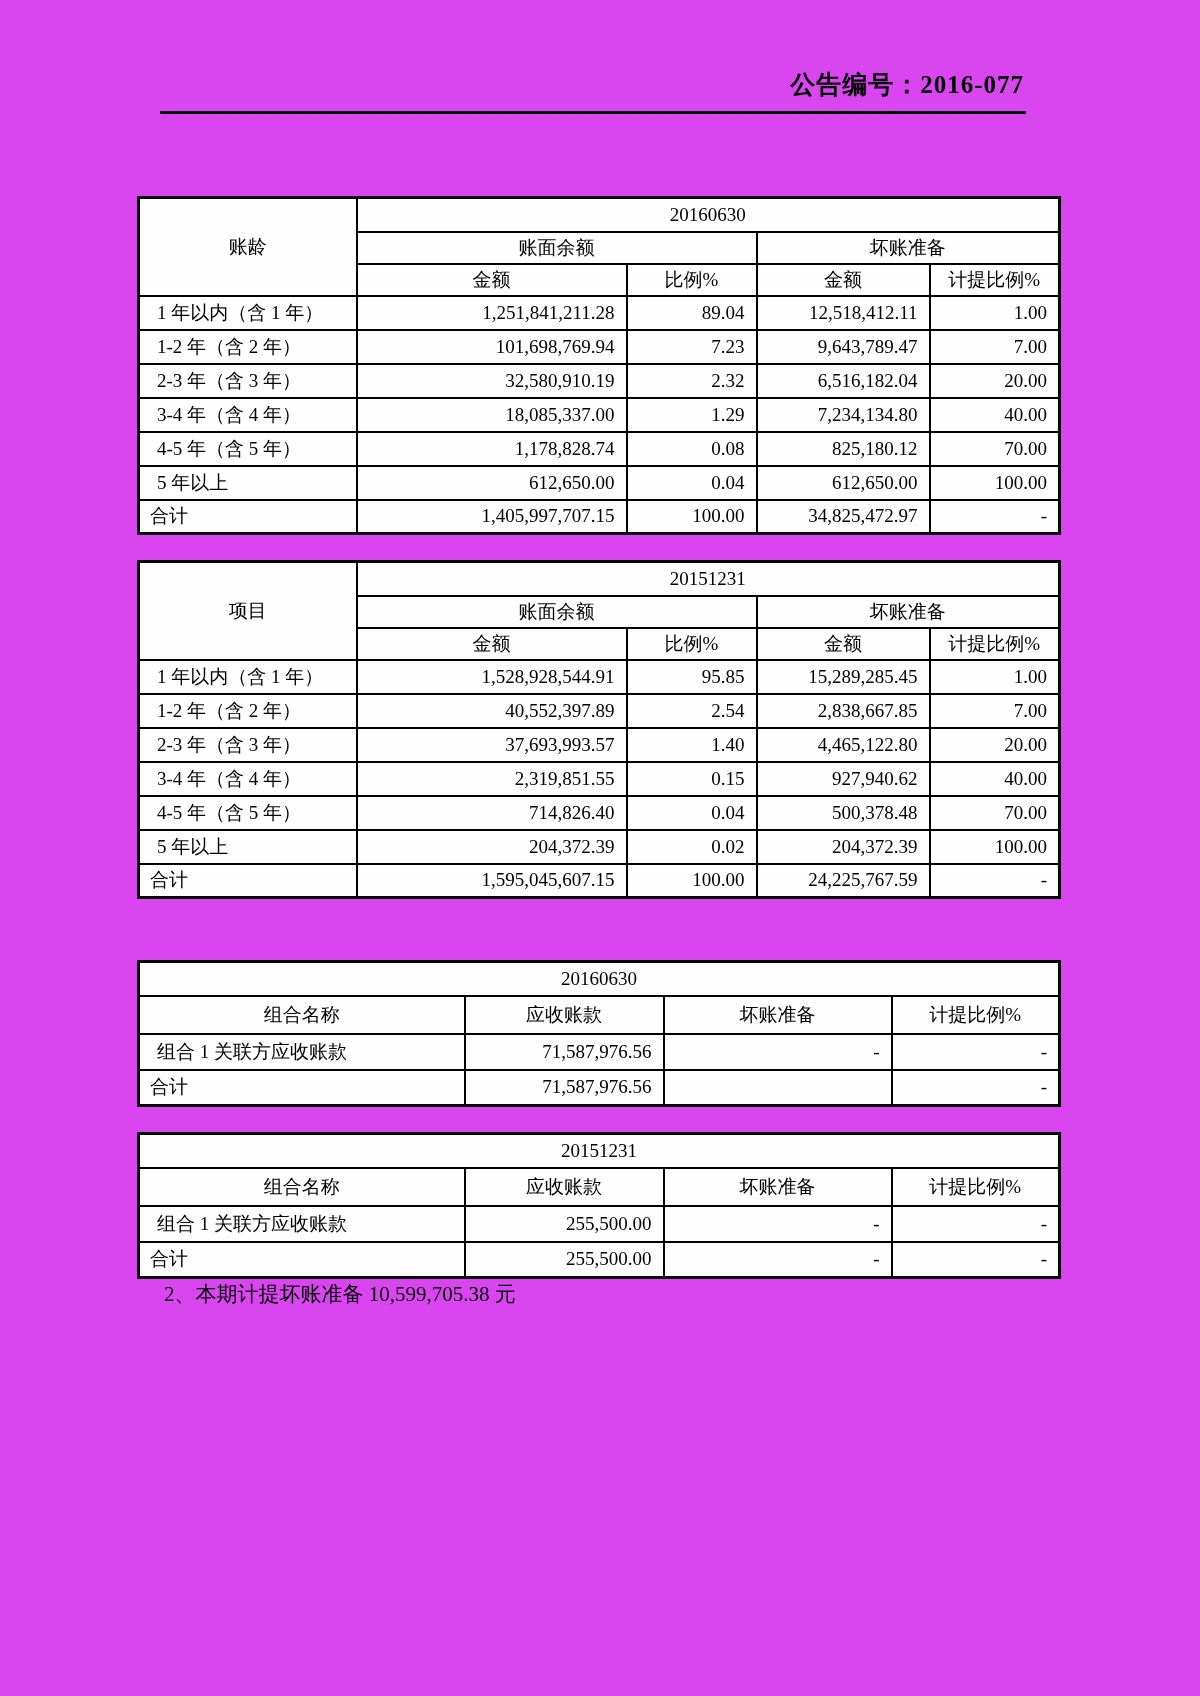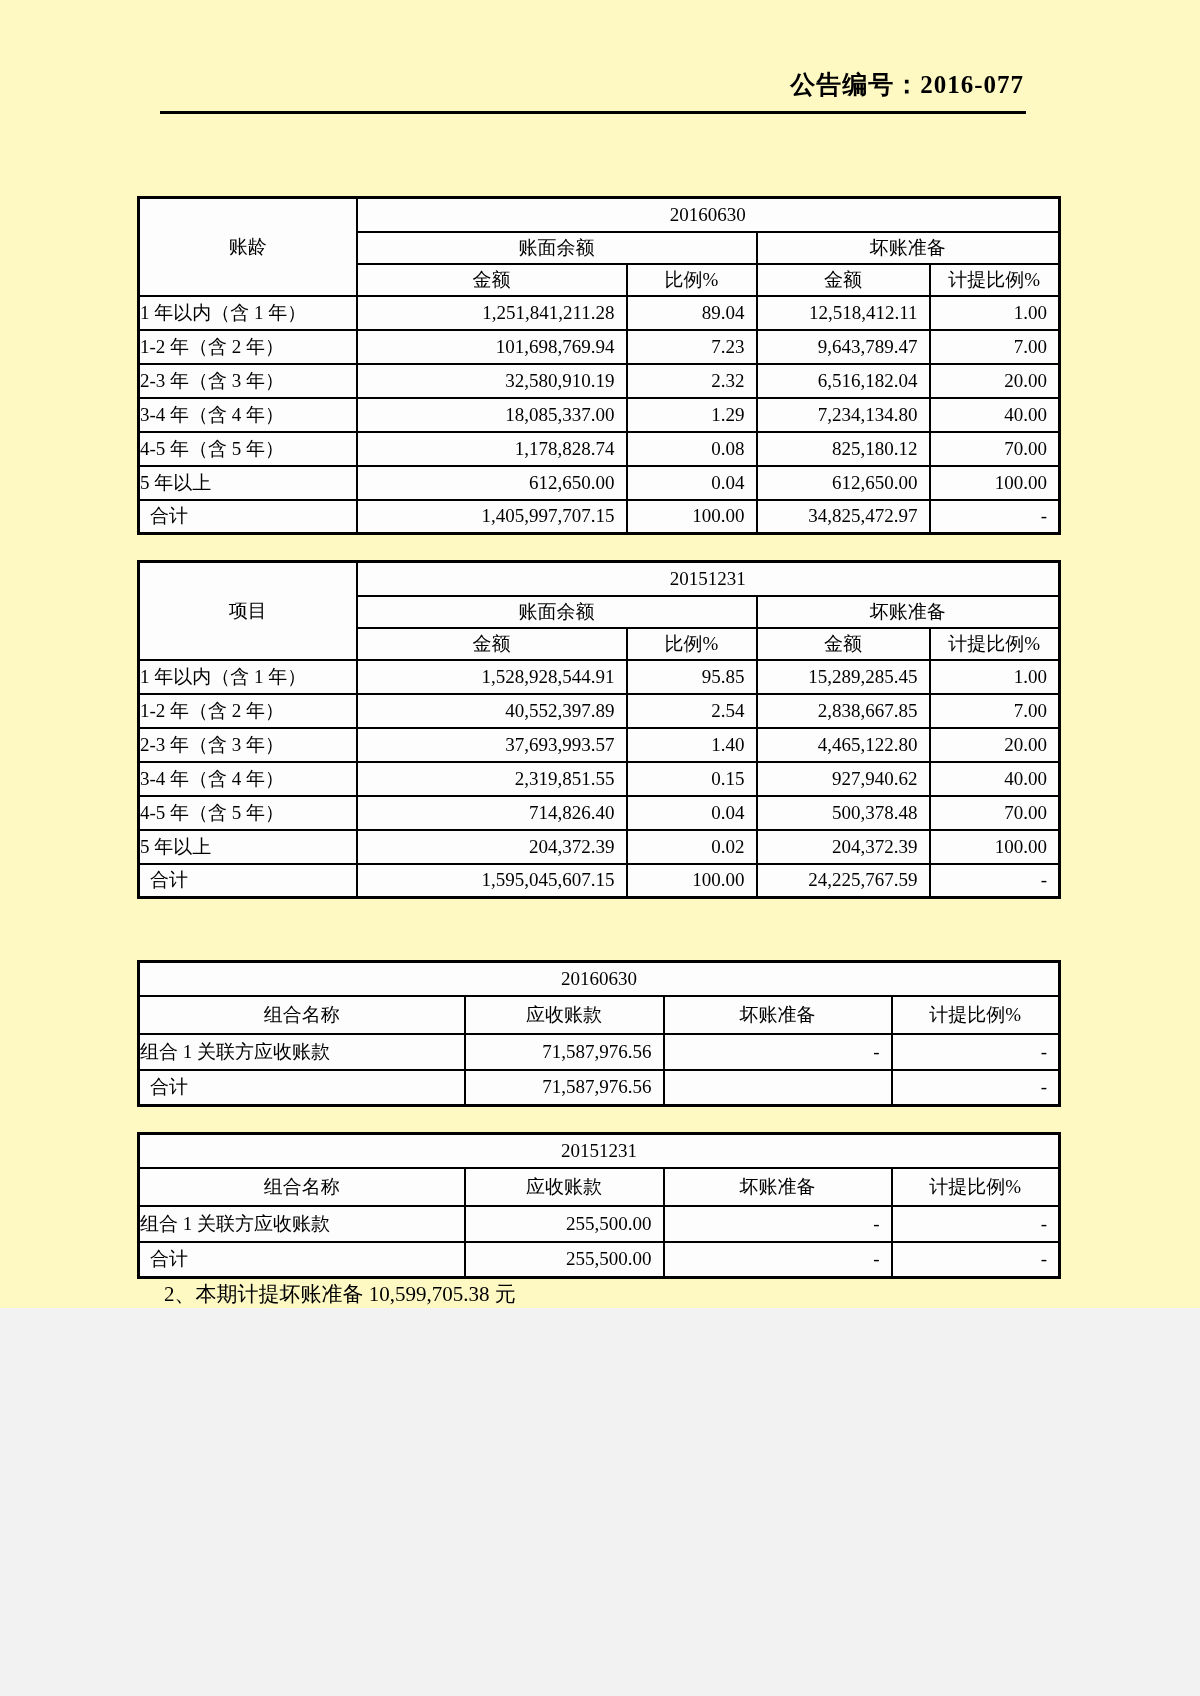--- a/index.html
+++ b/index.html
@@ -4,22 +4,22 @@
 <style>
   * { box-sizing: border-box; }
   html, body { margin: 0; padding: 0; background: #f2f2f2; }
   body {
     width: 1200px; height: 1696px;
     font-family: "Liberation Serif", "DejaVu Serif", serif;
     color: #000;
   }
   .page {
     position: relative;
-    width: 1200px; height: 1308px;
-    background: #fef9c3;
+    width: 1200px; height: 1696px;
+    background: #d946ef;
     overflow: hidden;
   }
   .doc-header {
     position: absolute;
     left: 160px; top: 68px;
     width: 866px;
     border-bottom: 3px solid #000;
     text-align: right;
     font-size: 25px;
     font-weight: bold;
@@ -56,21 +56,21 @@
   .aging-table tr.hrow2 th { height: 31px; }
   .aging-table tr.hrow3 th { height: 31px; }
   .aging-table tr.drow td { height: 34px; }
   .other-table tr.prow th { height: 34px; }
   .other-table tr.hrow th { height: 38px; }
   .other-table tr.drow td { height: 36px; }
   .aging-1 { top: 196px; }
   .aging-2 { top: 560px; }
   .other-1 { top: 960px; }
   .other-2 { top: 1132px; }
-  td.label { text-align: left; padding-left: 0; }
+  td.label { text-align: left; padding-left: 17px; }
   td.num   { text-align: right; padding-right: 11px; }
   td.ctr   { text-align: left; }
   .note {
     position: absolute;
     left: 164px;
     font-size: 21px;
     white-space: nowrap;
   }
   .note-2 { top: 1280px; }
   .note-3 { top: 1314px; }

